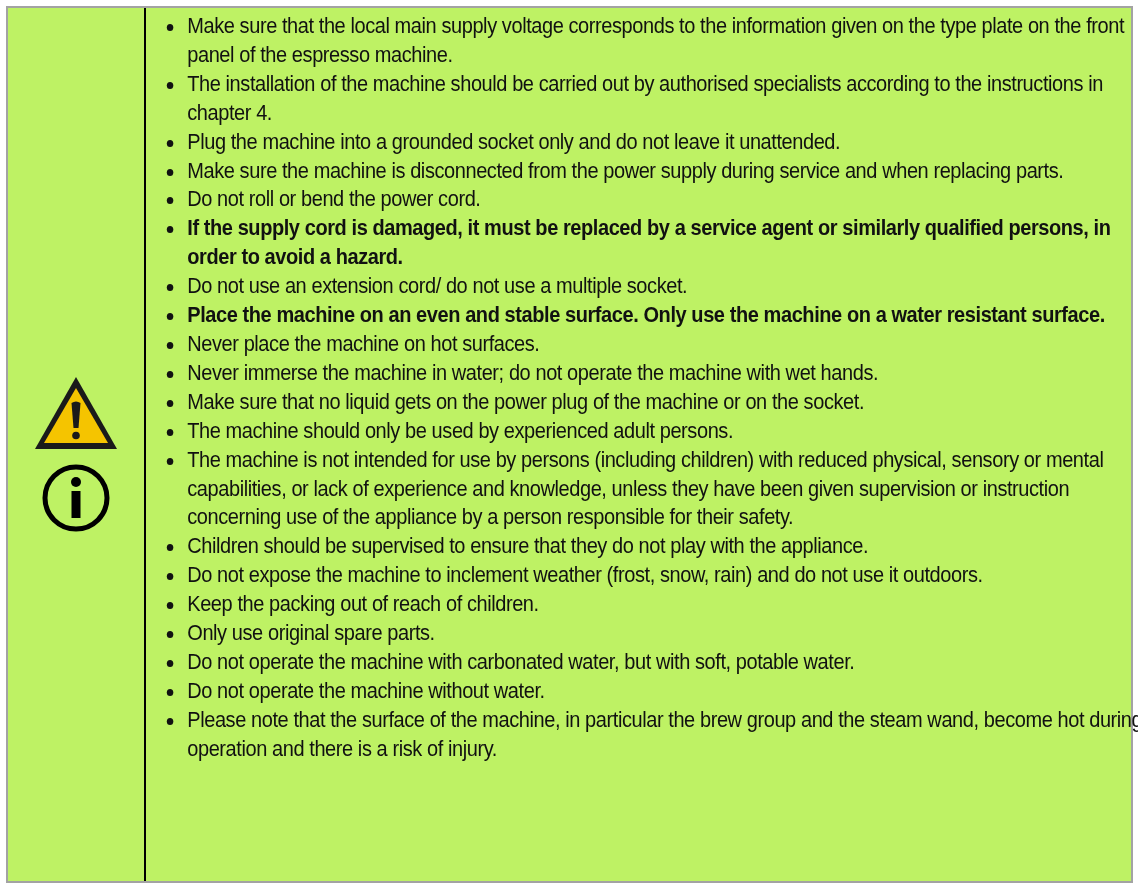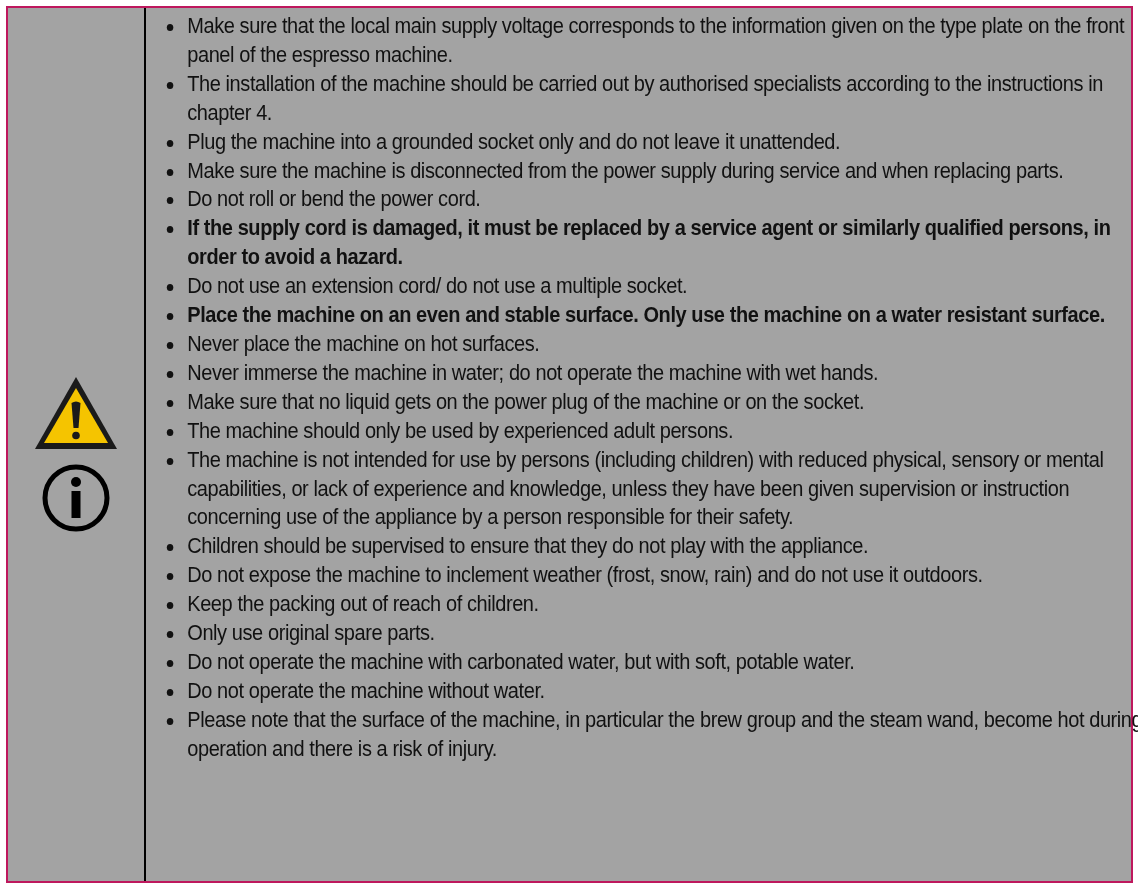--- a/index.html
+++ b/index.html
@@ -12,24 +12,24 @@
       height: 889px;
       overflow: hidden;
       position: relative;
     }
     .frame {
       position: absolute;
       left: 6px;
       top: 6px;
       width: 1127px;
       height: 877px;
-      border: 2px solid #be185d;
+      border: 2px solid #a3a3a3;
       box-sizing: border-box;
       display: flex;
-      background: #a3a3a3;
+      background: #bef264;
     }
     .icon-col {
       width: 138px;
       border-right: 2px solid #000;
       box-sizing: border-box;
       display: flex;
       flex-direction: column;
       align-items: center;
       justify-content: center;
       flex: 0 0 138px;

